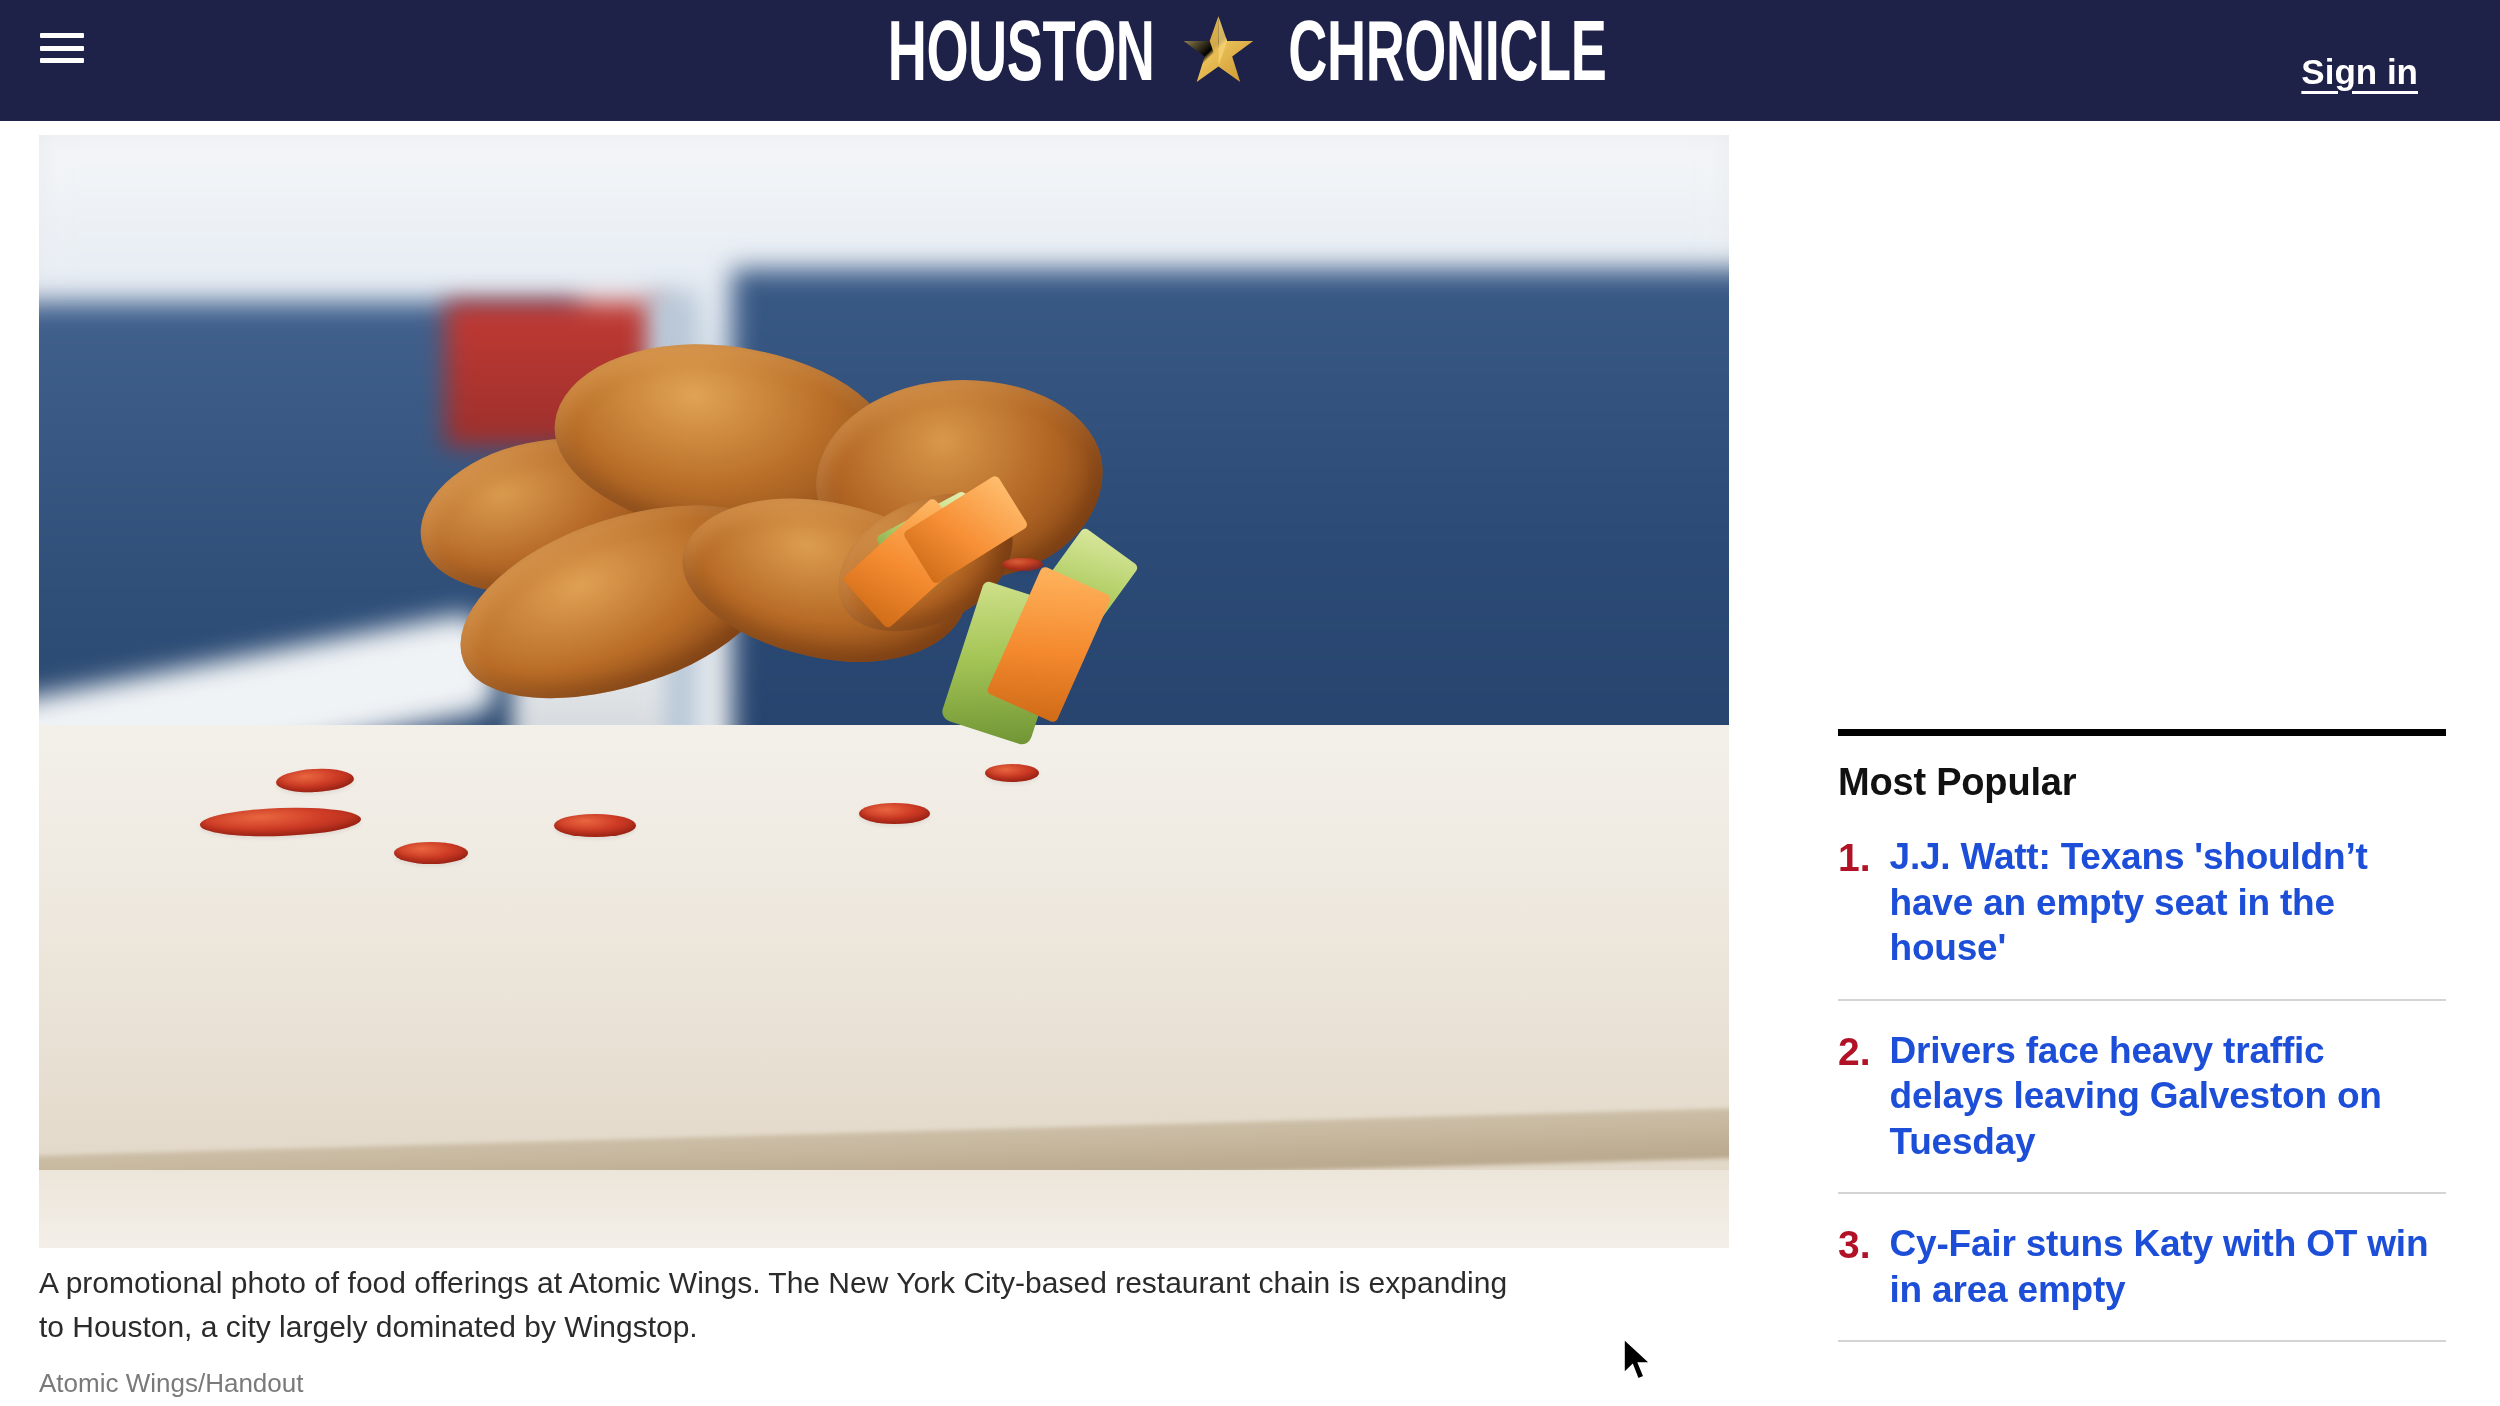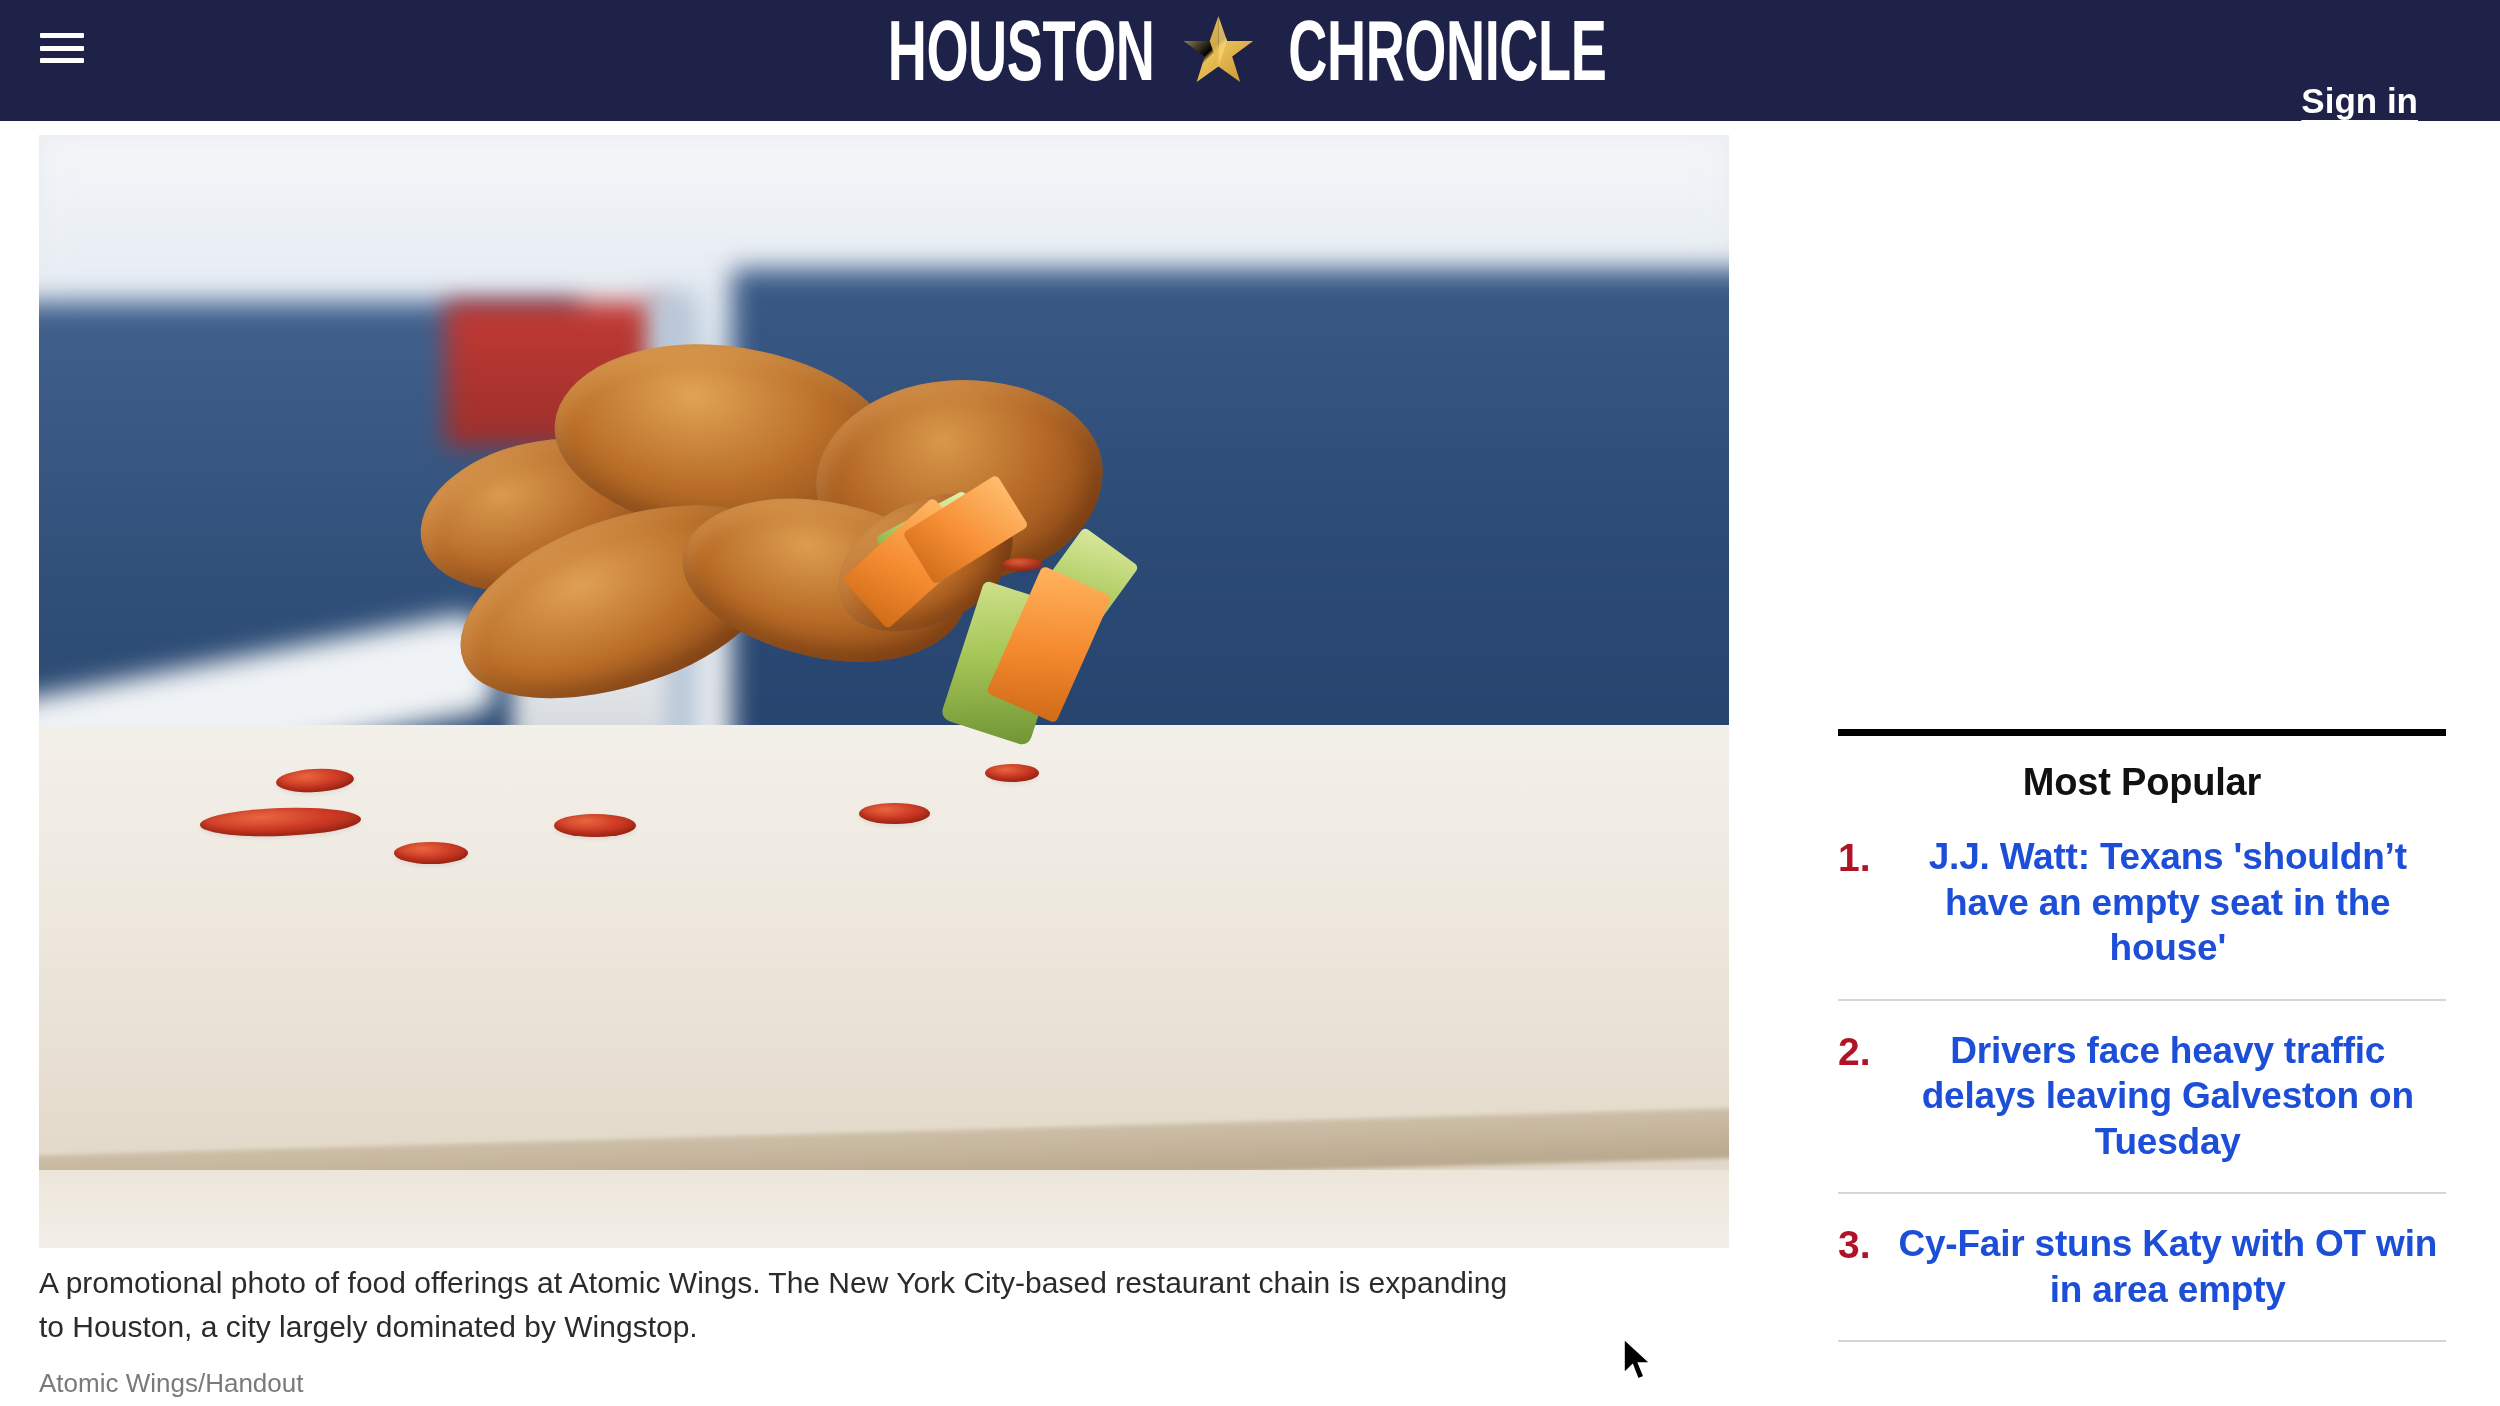--- a/index.html
+++ b/index.html
@@ -37,21 +37,21 @@
     transform:scaleX(0.82) scaleY(1.28); transform-origin:center;
     white-space:nowrap;
   }
   .masthead-star{
     width:74px; height:74px; margin:0 -2px; flex:0 0 auto;
     display:block;
   }
 
   .header-actions{
     position:absolute; right:48px; top:0; height:121px;
-    display:flex; align-items:flex-end; gap:0;
+    display:flex; align-items:center; gap:0;
   }
   .signin-link{
     color:#ffffff; font-size:35px; font-weight:700;
     text-decoration:underline; text-underline-offset:7px; text-decoration-thickness:3px;
     margin-top:22px; margin-right:34px; white-space:nowrap; cursor:pointer;
     font-family:"Liberation Sans", sans-serif;
   }
   .subscribe-btn{
     background:#c1272d; color:#ffffff;
     font-size:35px; font-weight:700;
@@ -186,21 +186,21 @@
     font-family:"Liberation Sans", sans-serif;
   }
   .credit{
     margin-top:19px;
     font-size:26px; color:#7a7a7a;
     font-family:"Liberation Sans", sans-serif;
   }
 
   
   .sidebar{
-    position:absolute; left:1838px; top:608px; width:608px;text-align:center;
+    position:absolute; left:1838px; top:608px; width:608px;
   }
   .mp-rule{ width:100%; height:7px; background:#000000; }
   .mp-title{
     margin-top:25px;
     font-size:38px; font-weight:700; color:#111111; letter-spacing:-0.2px;
     font-family:"Liberation Sans", sans-serif;
   }
   .mp-list{ list-style:none; margin-top:22px; }
   .mp-item{
     display:flex; align-items:flex-start; gap:19px;

